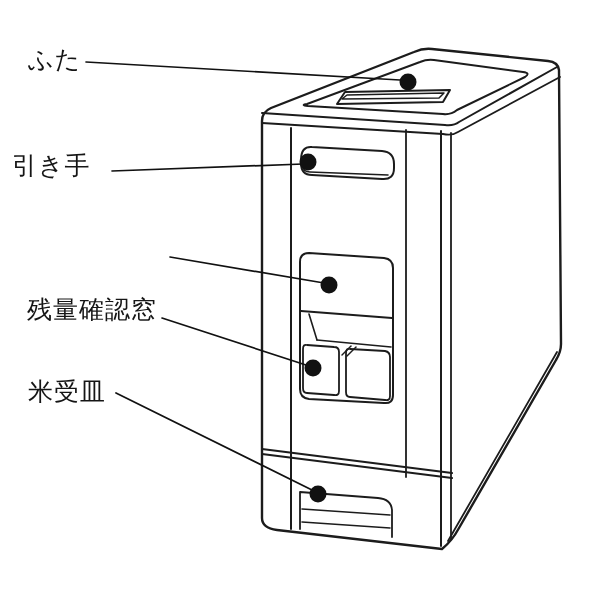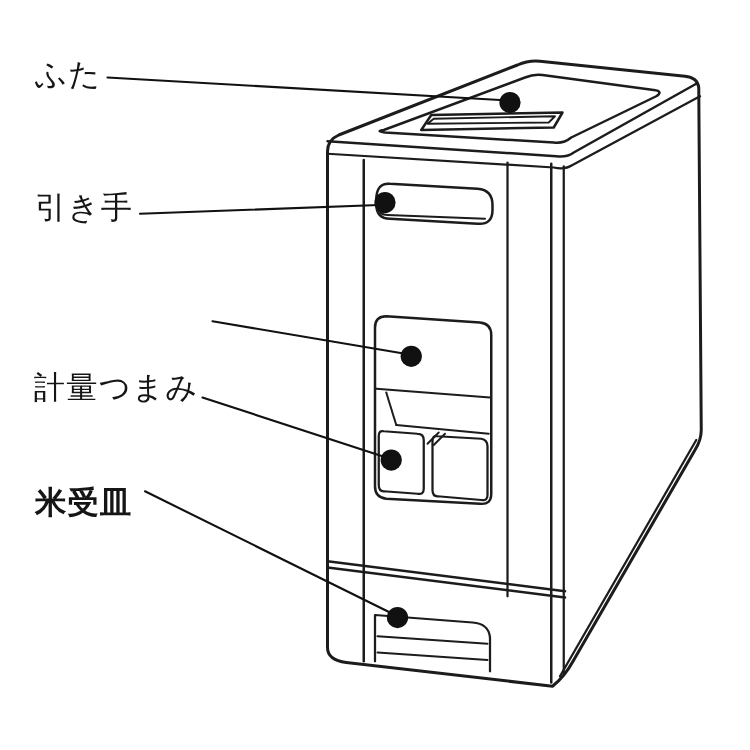--- a/index.html
+++ b/index.html
@@ -22,24 +22,24 @@
   .part-label {
     position: absolute;
     font-size: 25px;
     letter-spacing: 1px;
     color: #151515;
     white-space: nowrap;
     line-height: 1.1;
     font-weight: 500;
   }
   .lbl-lid            { left: 28px; top: 46px;  }
-  .lbl-pull-handle    { left: 28px; top: 152px; }
+  .lbl-pull-handle    { left: 12px; top: 152px; }
   .lbl-level-window   { left: 27px; top: 239px; }
   .lbl-measuring-knob { left: 27px; top: 296px; }
-  .lbl-rice-tray      { left: 28px; top: 388px; font-weight: bold; }
+  .lbl-rice-tray      { left: 28px; top: 378px; }
 </style>
 </head>
 <body>
 
 <div class="stage">
 
   <svg class="diagram" viewBox="0 0 600 600" fill="none" stroke="#1c1c1c" stroke-linecap="round" stroke-linejoin="round">
 
     <g>
       <path stroke-width="2.4" fill="#ffffff" d="M262,518 L262,121 Q262,112 271,108 L414,52 Q423,48 432,49 L548,61 Q558,62 559,70
@@ -107,15 +107,15 @@
       <circle cx="408" cy="82" r="8.5" fill="#111111" stroke="none"></circle>
       <circle cx="308" cy="162" r="8.5" fill="#111111" stroke="none"></circle>
       <circle cx="329" cy="285" r="8.5" fill="#111111" stroke="none"></circle>
       <circle cx="313" cy="368" r="8.5" fill="#111111" stroke="none"></circle>
       <circle cx="318" cy="494" r="8.5" fill="#111111" stroke="none"></circle>
     </g>
   </svg>
 
   <div class="part-label lbl-lid">ふた</div>
   <div class="part-label lbl-pull-handle">引き手</div>
-  <div class="part-label lbl-measuring-knob">計量つまみ</div>
+  <div class="part-label lbl-measuring-knob">残量確認窓</div>
   <div class="part-label lbl-rice-tray">米受皿</div>
 </div>
 
 </body></html>

